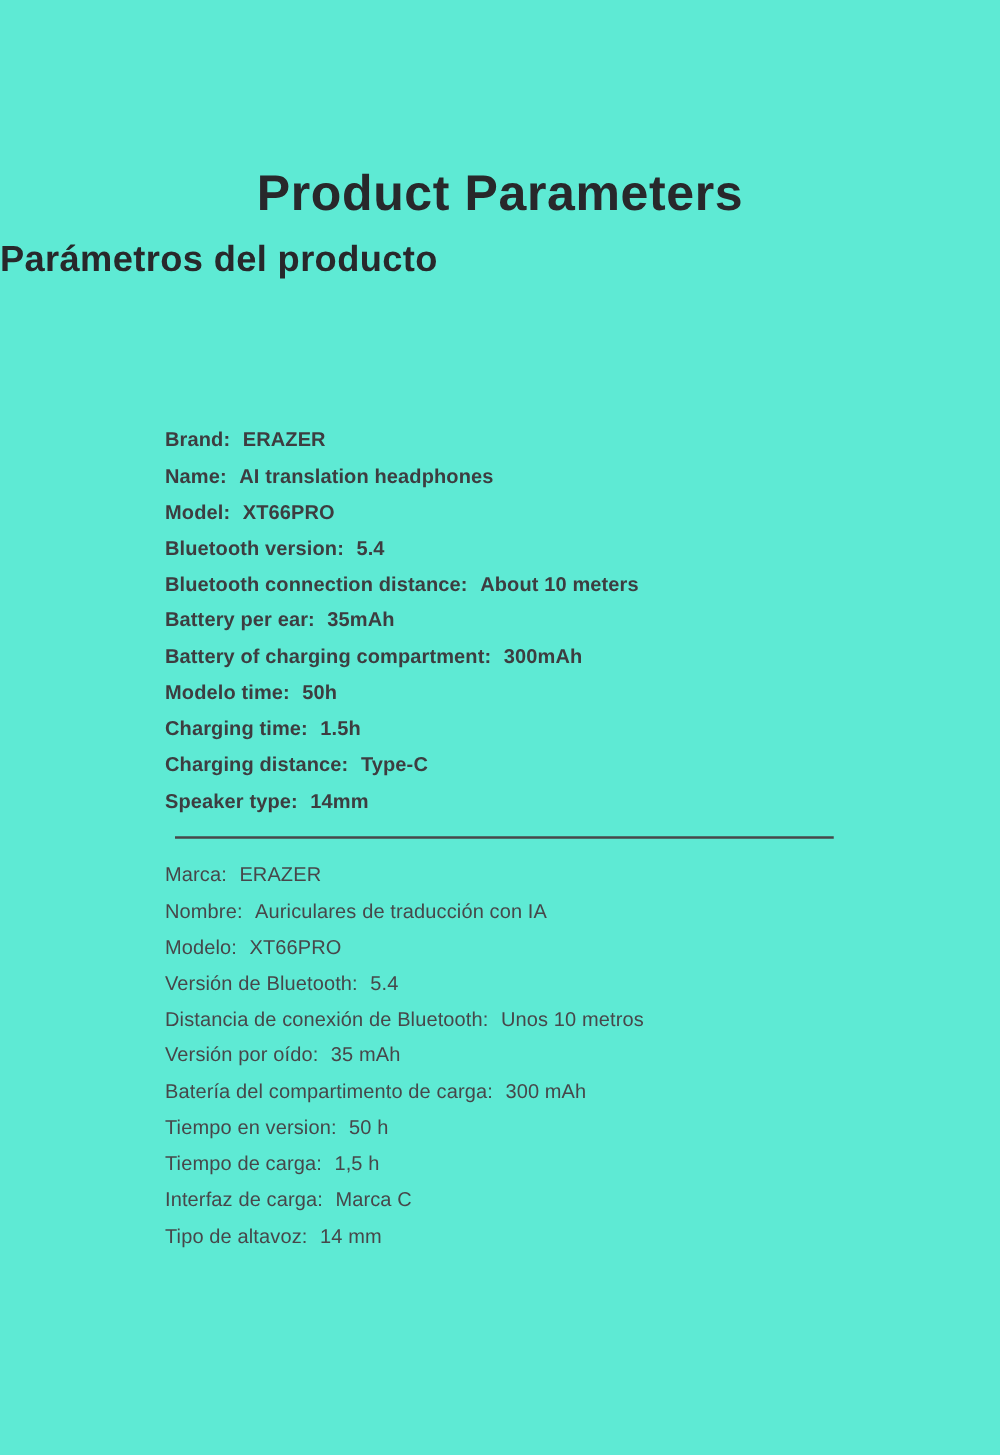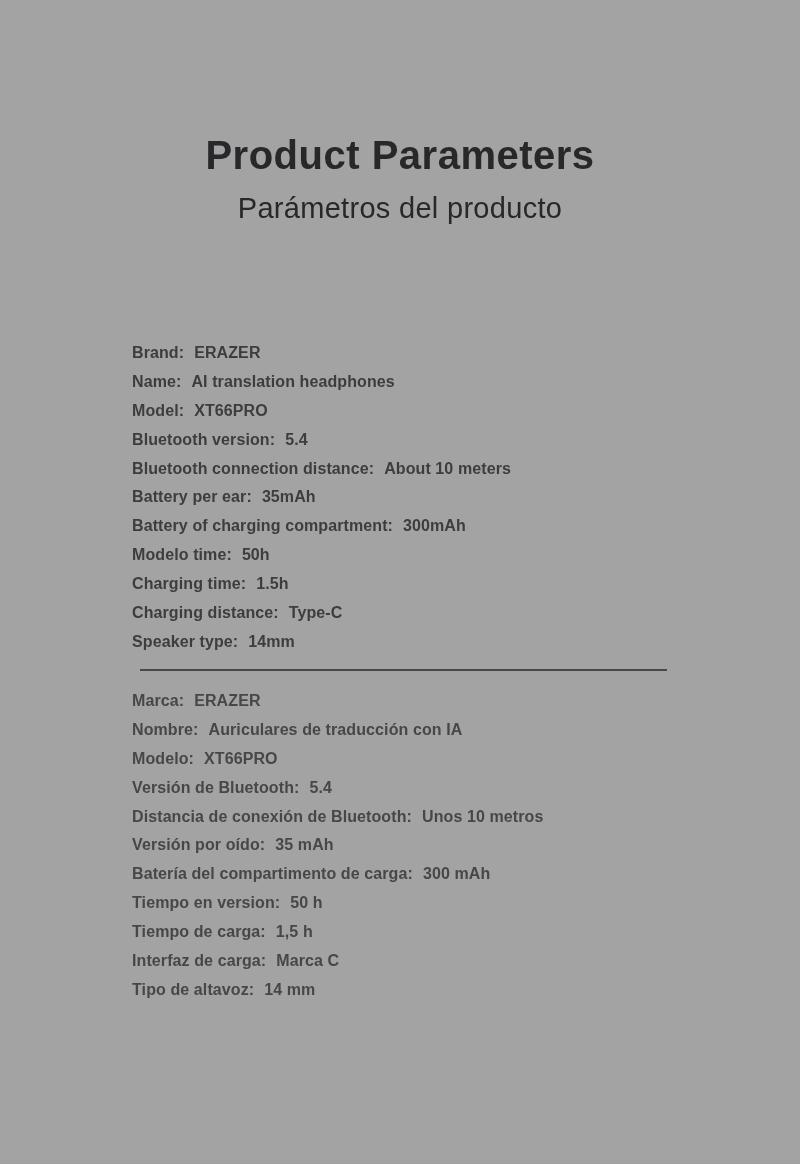--- a/index.html
+++ b/index.html
@@ -5,64 +5,63 @@
   html, body {
     margin: 0;
     padding: 0;
     background: #e9e9ea;
   }
   .page {
     position: relative;
     width: 800px;
     height: 1164px;
     margin: 0 auto;
-    background: #a3a3a3;
+    background: #5eead4;
     font-family: "Liberation Sans", sans-serif;
     overflow: hidden;
   }
   .page-title {
     position: absolute;
     top: 103px;
     left: 0;
     right: 0;
     text-align: center;
     font-size: 40px;
     line-height: 1.25;
     font-weight: 800;
     letter-spacing: 0.5px;
     color: #28282b;
   }
   .page-subtitle {
     position: absolute;
     top: 166px;
     left: 0;
     right: 0;
-    text-align: center;
     font-size: 29px;
     line-height: 1.25;
-    font-weight: 400;
+    font-weight: 700;
     letter-spacing: 0.3px;
     color: #28282b;
   }
   .specs {
     position: absolute;
     left: 132px;
     right: 110px;
     font-size: 16px;
     letter-spacing: 0.1px;
   }
   .specs-en {
     top: 339px;
     color: #3d3d40;
     font-weight: 700;
   }
   .specs-es {
     top: 687px;
     color: #47474a;
-    font-weight: 700;
+    font-weight: 400;
   }
   .spec-row {
     height: 28.9px;
     line-height: 28.9px;
     white-space: nowrap;
   }
   .spec-value {
     margin-left: 10px;
   }
   .divider {

